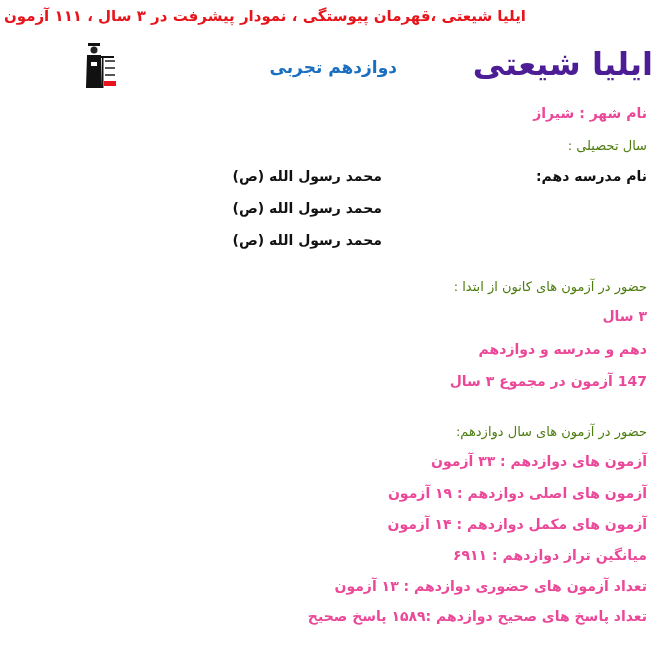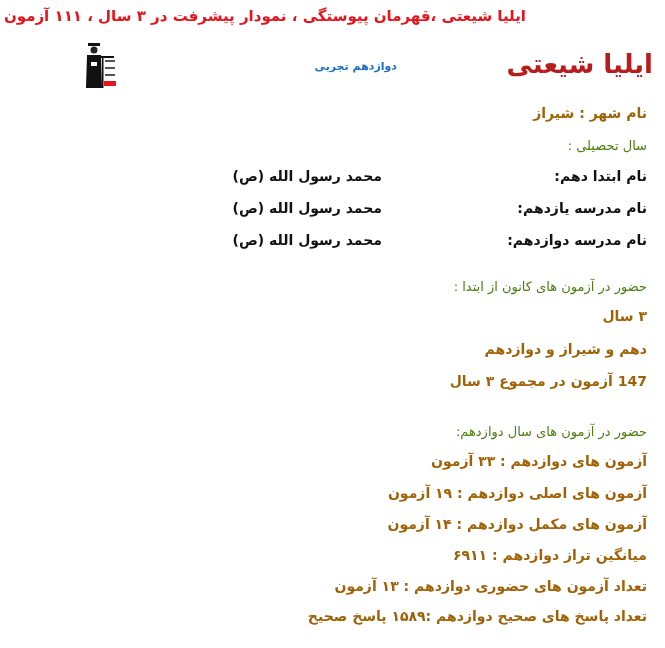--- a/index.html
+++ b/index.html
@@ -23,48 +23,48 @@
       text-align: center;
       color: #e8141b;
       font-weight: bold;
       font-size: 15px;
       line-height: 20px;
     }
     .student-name {
       position: absolute;
       top: 46px;
       right: 12px;
-      color: #b91c1c;
+      color: #4c1d95;
       font-weight: bold;
-      font-size: 26px;
+      font-size: 32px;
       line-height: 36px;
     }
     .grade-label {
       position: absolute;
       top: 58px;
       right: 268px;
       color: #1a6fc0;
       font-weight: bold;
-      font-size: 11px;
+      font-size: 17px;
       line-height: 18px;
     }
     .logo {
       position: absolute;
       top: 40px;
       left: 82px;
       width: 36px;
       height: 50px;
     }
     .row {
       position: absolute;
       right: 18px;
       font-weight: bold;
       font-size: 14px;
       line-height: 20px;
-      color: #a16207;
+      color: #ec4899;
       white-space: nowrap;
     }
     .red-label {
       position: absolute;
       right: 18px;
       font-size: 13px;
       line-height: 20px;
       color: #4d7c0f;
       white-space: nowrap;
     }
@@ -113,35 +113,33 @@
     <rect x="23" y="34" width="10" height="2" fill="#555"></rect>
     <rect x="22" y="41" width="12" height="5" fill="#e8141b"></rect>
   </svg>
 </div>
 
 <div class="row" style="top:103px;">نام شهر : شیراز</div>
 
 <div class="red-label" style="top:136px;">سال تحصیلی :</div>
 
 <div class="school-row" style="top:166px;">
-  <span class="lbl">نام ابتدا دهم:</span>
+  <span class="lbl">نام مدرسه دهم:</span>
   <span class="val">محمد رسول الله (ص)</span>
 </div>
 <div class="school-row" style="top:198px;">
-  <span class="lbl">نام مدرسه یازدهم:</span>
   <span class="val">محمد رسول الله (ص)</span>
 </div>
 <div class="school-row" style="top:230px;">
-  <span class="lbl">نام مدرسه دوازدهم:</span>
   <span class="val">محمد رسول الله (ص)</span>
 </div>
 
 <div class="red-label" style="top:277px;">حضور در آزمون های کانون از ابتدا :</div>
 <div class="row" style="top:306px;">۳ سال</div>
-<div class="row" style="top:339px;">دهم و شیراز و دوازدهم</div>
+<div class="row" style="top:339px;">دهم و مدرسه و دوازدهم</div>
 <div class="row" style="top:371px;">147 آزمون در مجموع ۳ سال</div>
 
 <div class="red-label" style="top:422px;margin-left:28px;">حضور در آزمون های سال دوازدهم:</div>
 <div class="row" style="top:451px;text-align:center;">آزمون های دوازدهم : ۳۳ آزمون</div>
 <div class="row" style="top:483px;">آزمون های اصلی دوازدهم : ۱۹ آزمون</div>
 <div class="row" style="top:514px;">آزمون های مکمل دوازدهم : ۱۴ آزمون</div>
 <div class="row" style="top:545px;">میانگین تراز دوازدهم : ۶۹۱۱</div>
 <div class="row" style="top:576px;margin-left:24px;">تعداد آزمون های حضوری دوازدهم : ۱۳ آزمون</div>
 <div class="row" style="top:606px;">تعداد پاسخ های صحیح دوازدهم :۱۵۸۹ پاسخ صحیح</div>
 

